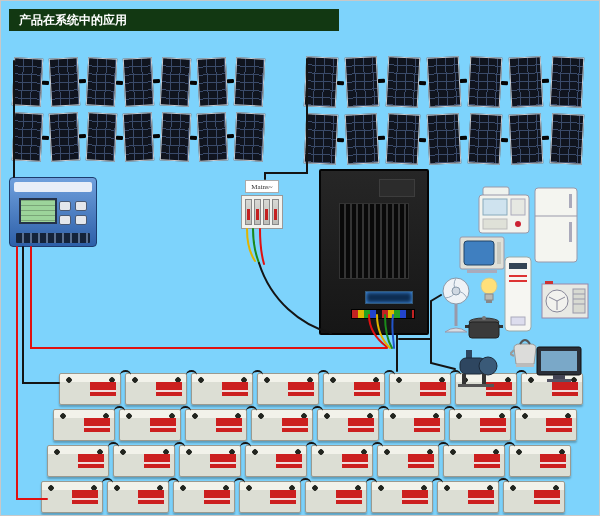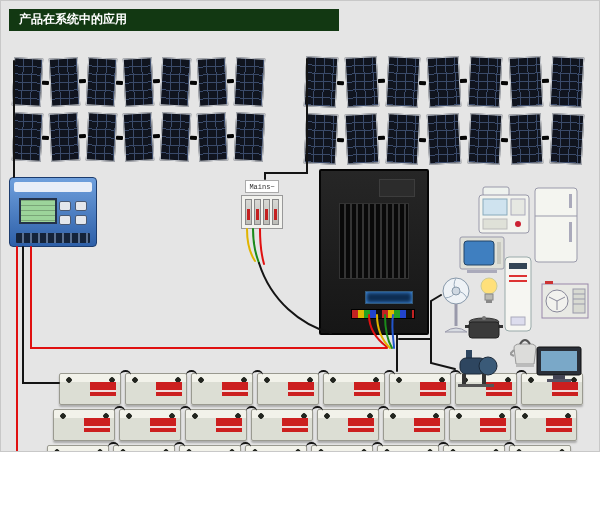--- a/index.html
+++ b/index.html
@@ -4,23 +4,23 @@
 <style>
   :root{
     --header-bg:#123812; --header-text:#ffffff;
     --wire-red:#e01010; --wire-black:#141414;
     --wire-yellow:#e0b400; --wire-green:#1a8a1a; --wire-blue:#2255cc;
     --panel-body:#10141f; --panel-line:#3a4a6a; --panel-frame:#c9ccd1;
     --battery-body:#dcded4; --battery-label:#cc1f1f;
     --toggle-red:#c42020; --lcd-green:#9cd49a; --inverter-body:#161616;
   }
   html,body{margin:0;padding:0;background:#fff;}
-  #canvas{position:relative;width:600px;height:452px;background:#e5e5e5;
+  #canvas{position:relative;width:600px;height:516px;background:#7dd3fc;
     border:1px solid #c8c8c8;box-sizing:border-box;overflow:hidden;
-    font-family:Liberation Mono, monospace;}
+    font-family:Liberation Serif, serif;}
   #header{position:absolute;left:8px;top:8px;width:330px;height:22px;
     background:var(--header-bg);color:var(--header-text);
     font-weight:bold;font-size:12px;line-height:22px;padding-left:10px;box-sizing:border-box;}
 
   
   .solar-array{position:absolute;display:flex;flex-direction:column;gap:7px;}
   .solar-row{display:flex;}
   .panel{position:relative;box-sizing:border-box;background:var(--panel-body);
     border:1px solid var(--panel-frame);
     background-image:

